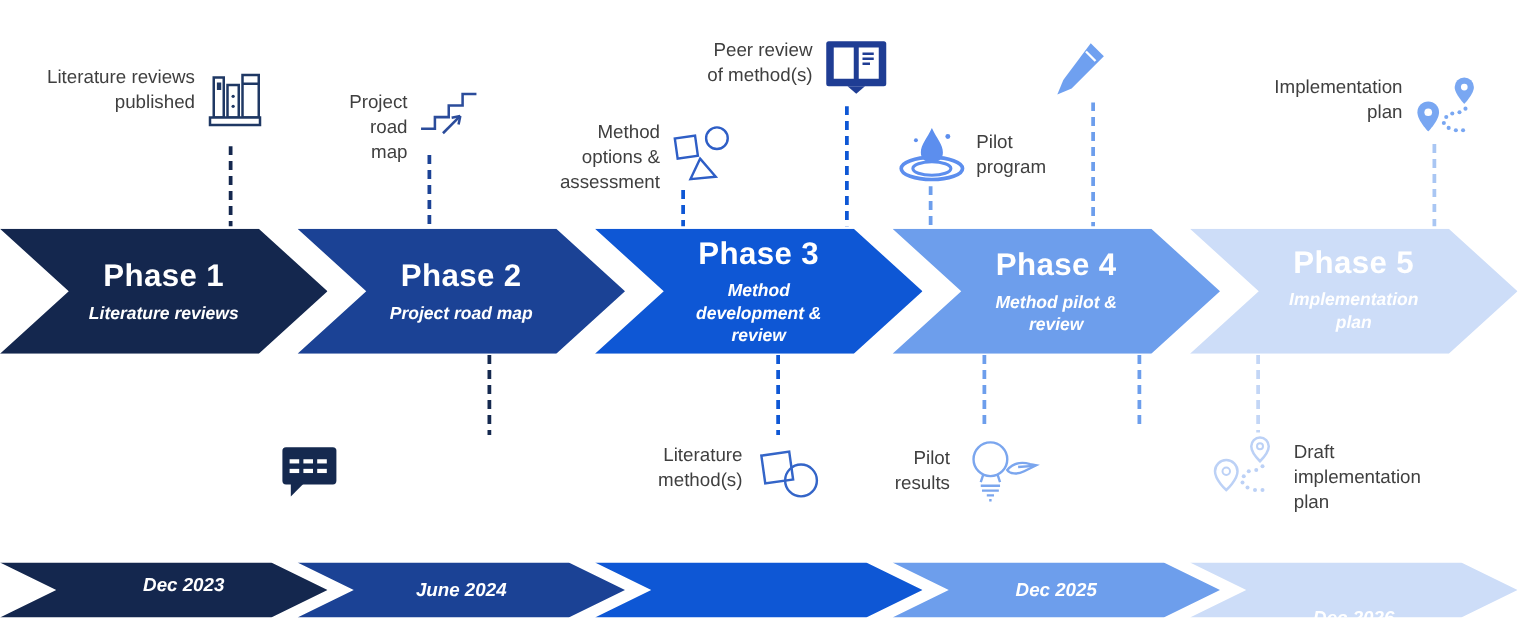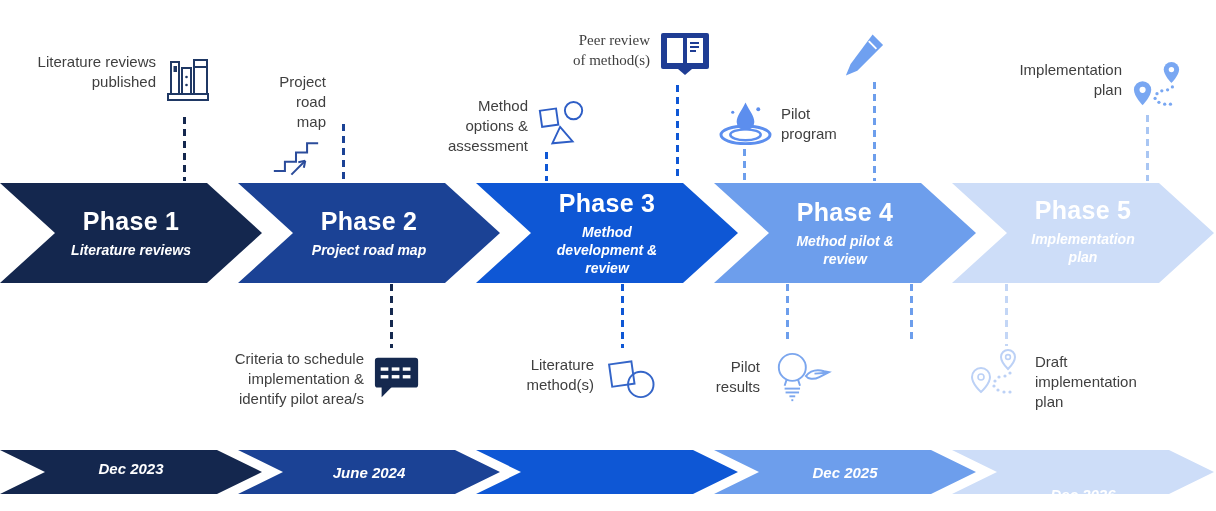--- a/index.html
+++ b/index.html
@@ -35,21 +35,21 @@
         <line x1="29" y1="13" x2="42" y2="13"></line>
         <rect x="3" y="40" width="40" height="6"></rect>
       </g>
       <rect x="8.5" y="12" width="3.5" height="6" fill="#1F3864"></rect>
       <circle cx="21.5" cy="23" r="1.3" fill="#1F3864"></circle>
       <circle cx="21.5" cy="31" r="1.3" fill="#1F3864"></circle>
     </svg>
   </div>
   <div class="connector" style="left: 183px; top: 117px; height: 64px; --dc: #14274E;"></div>
 
-  <div class="ms" style="left:272px;top:72px;flex-direction:column;">
+  <div class="ms" style="left:272px;top:72px;">
     <div class="lbl r" style="width:54px;">Project
 road
 map</div>
     <svg width="48" height="48" viewBox="0 0 52 52" style="margin-top:-6px">
       <g stroke="#2B4C9B" stroke-width="2.2" fill="none">
         <path d="M2 40 H14 V30 H26 V20 H38 V10 H50"></path>
         <line x1="21" y1="44" x2="36" y2="29"></line>
         <path d="M36 29 L28.5 30.5"></path>
         <path d="M36 29 L34.5 36.5"></path>
       </g>
@@ -65,21 +65,21 @@
       <g stroke="#2E5EC6" stroke-width="2" fill="#fff">
         <rect x="4" y="10" width="17" height="17" transform="rotate(-8 12 18)"></rect>
         <circle cx="38" cy="11" r="9"></circle>
         <polygon points="24,28 37,43 16,45"></polygon>
       </g>
     </svg>
   </div>
   <div class="connector" style="left: 545px; top: 152px; height: 29px; --dc: #0E57D5;"></div>
 
   <div class="ms" style="left:560px;top:31px;">
-    <div class="lbl r" style="width:90px;font-family:Liberation Serif, serif;">Peer review
+    <div class="lbl r" style="width:90px;">Peer review
 of method(s)</div>
     <svg width="52" height="47" viewBox="0 0 52 47">
       <rect x="2" y="2" width="48" height="36" rx="2" fill="#1F3D94"></rect>
       <polygon points="19,38 33,38 26,44" fill="#1F3D94"></polygon>
       <rect x="8" y="7" width="16" height="25" fill="#fff"></rect>
       <rect x="28" y="7" width="16" height="25" fill="#fff"></rect>
       <rect x="31" y="11" width="9" height="2" fill="#1F3D94"></rect>
       <rect x="31" y="15" width="9" height="2" fill="#1F3D94"></rect>
       <rect x="31" y="19" width="6" height="2" fill="#1F3D94"></rect>
     </svg>
@@ -165,23 +165,20 @@
 review</div>
   </div>
   <div class="phase-text" style="left:988px;top:183px;width:190px;height:96px;">
     <div class="phase-title">Phase 5</div>
     <div class="phase-sub">Implementation
 plan</div>
   </div>
 
   <div class="connector" style="left: 390px; top: 284px; height: 64px; --dc: #15294F;"></div>
   <div class="ms" style="left:224px;top:349px;">
-    <div class="lbl r" style="width:140px;">Criteria to schedule
-implementation &amp;
-identify pilot area/s</div>
     <svg width="48" height="46" viewBox="0 0 50 46" style="margin-top:5px">
       <rect x="2" y="3" width="45" height="31" rx="3" fill="#15294F"></rect>
       <polygon points="9,33 20,33 9,44" fill="#15294F"></polygon>
       <g fill="#fff">
         <rect x="8" y="13" width="8" height="3.5"></rect>
           <rect x="19.5" y="13" width="8" height="3.5"></rect>
           <rect x="31" y="13" width="8" height="3.5"></rect>
         <rect x="8" y="21" width="8" height="3.5"></rect>
           <rect x="19.5" y="21" width="8" height="3.5"></rect>
           <rect x="31" y="21" width="8" height="3.5"></rect>
@@ -251,18 +248,18 @@
   <svg class="chev" style="left:476px;top:450px;" width="262" height="44" viewBox="0 0 262 44">
     <polygon points="0,0 217,0 262,22 217,44 0,44 45,22" fill="#0E57D5"></polygon>
   </svg>
   <svg class="chev" style="left:714px;top:450px;" width="262" height="44" viewBox="0 0 262 44">
     <polygon points="0,0 217,0 262,22 217,44 0,44 45,22" fill="#6D9EEC"></polygon>
   </svg>
   <svg class="chev" style="left:952px;top:450px;" width="262" height="44" viewBox="0 0 262 44">
     <polygon points="0,0 217,0 262,22 217,44 0,44 45,22" fill="#CDDDF8"></polygon>
   </svg>
 
-  <div class="date-text" style="left:36px;top:450px;width:190px;height:36px;">Dec 2023</div>
+  <div class="date-text" style="left:52px;top:450px;width:190px;height:36px;">Dec 2023</div>
   <div class="date-text" style="left:274px;top:450px;width:190px;height:44px;">June 2024</div>
   <div class="date-text" style="left:750px;top:450px;width:190px;height:44px;">Dec 2025</div>
   <div class="date-text" style="left:988px;top:472px;width:190px;height:44px;">Dec 2026</div>
 
 </div>
 
 </body></html>

